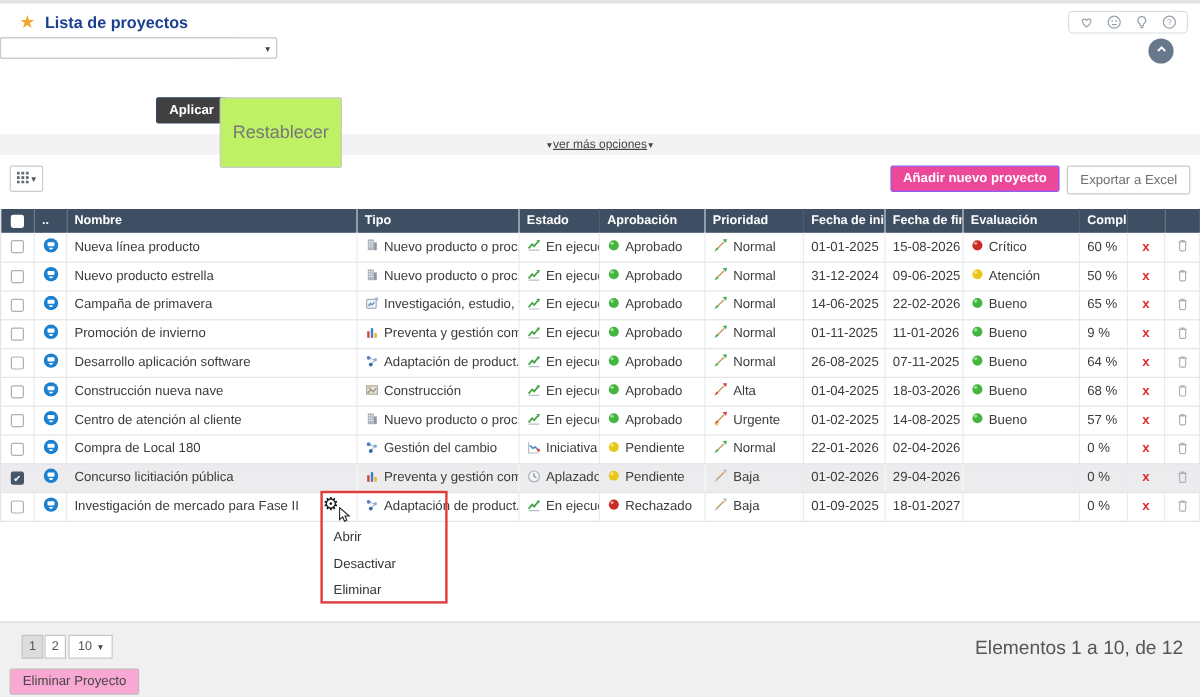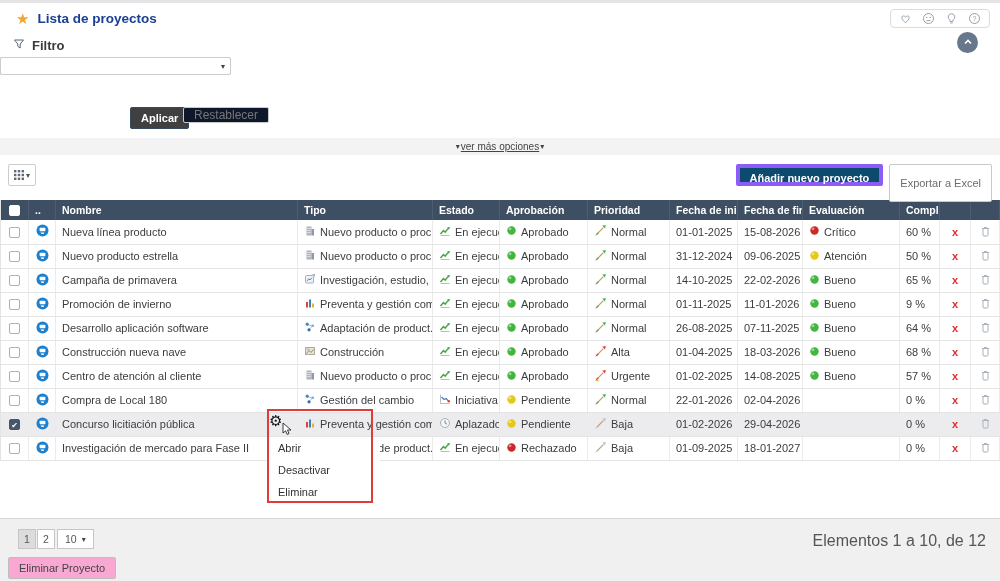--- a/index.html
+++ b/index.html
@@ -25,34 +25,34 @@
   .f-ctl{position:absolute;height:18px;border:1px solid #ccc;border-radius:2px;background:#fff;font-size:11px}
   .f-ctl.sel{display:flex;align-items:center;justify-content:flex-end;padding-right:5px;color:#8a8a8a}
   input.f-ctl{padding:0 4px;font-family:"Liberation Sans",sans-serif}
   .fl0{left:0;top:4}.fc0{left:130;top:2;width:196px}
   .fl1{left:0;top:27}.fc1{left:130;top:25;width:196px}
   .fl2{left:330;top:4}.fc2{left:460;top:2;width:196px}
   .fl3{left:330;top:27}.fc3{left:460;top:25;width:196px}
   .fl4{left:628;top:4}.fc4{left:760;top:2;width:231px}
   .fl5{left:628;top:27}.fc5{left:760;top:25;width:231px}
   .apply-btn{position:absolute;left:130px;top:50px;background:#404040;color:#fff;border:1px solid #35495f;font-size:11px;font-weight:bold;padding:4px 10px;border-radius:2px}
-  .reset-btn{position:absolute;left:183px;top:50px;background:#0f172a;color:#777;border:1px solid #c9c9c9;font-size:12px;padding:0 10px;border-radius:2px}
+  .reset-btn{position:absolute;left:183px;top:50px;background:#bef264;color:#777;border:1px solid #c9c9c9;font-size:15px;padding:20px 10px;border-radius:2px}
 
   
   .more-strip{margin-top:3px;height:17px;background:#f3f3f4;display:flex;align-items:center;justify-content:center;font-size:10px;color:#555;gap:1px}
   .more-link{text-decoration:underline;color:#444;cursor:pointer}
   .tiny-caret{font-size:8px;color:#444}
 
   
   .toolbar{height:40px;padding:9px 8px 0;display:flex;align-items:flex-start}
   .grid-btn{width:28px;height:22px;border:1px solid #ccc;border-radius:2px;background:#fff;display:flex;align-items:center;justify-content:center;gap:2px}
   .grid-btn .tiny-caret{font-size:8px;color:#555}
   .toolbar-right{margin-left:auto;display:flex;gap:6px}
-  .btn-dark{background:#0c4a6e;color:#fff;border:4px solid #8b5cf6;font-size:11px;font-weight:bold;padding:4px 10px;border-radius:2px;height:22px}
-  .btn-light{background:#fff;color:#6d6d6d;border:1px solid #c9c9c9;font-size:11px;padding:4px 10px;border-radius:2px;height:38px}
+  .btn-dark{background:#ec4899;color:#fff;border:1px solid #8b5cf6;font-size:11px;font-weight:bold;padding:4px 10px;border-radius:2px;height:22px}
+  .btn-light{background:#fff;color:#6d6d6d;border:1px solid #c9c9c9;font-size:11px;padding:4px 10px;border-radius:2px;height:24px}
 
   
   table{width:100%;border-collapse:collapse;table-layout:fixed;font-size:11px;margin-top:5px}
   thead th{background:#3e4f63;color:#fff;font-weight:bold;text-align:left;height:20px;padding:0 6px;font-size:10.5px;border-right:1px solid #4c5d71;white-space:nowrap;overflow:hidden}
   tbody td{height:24px;border-bottom:1px solid #e4e4e4;border-right:1px solid #ebebeb;padding:0 6px;white-space:nowrap;overflow:hidden;color:#3c3c3c}
   tbody td:first-child,thead th:first-child{border-left:1px solid #e4e4e4}
   tr.sel td{background:#ececef}
   td.center,th.center{text-align:center;padding:0 2px}
   .cb{display:inline-block;width:11px;height:11px;border:1px solid #a9b0b7;border-radius:2px;background:#fff;font-size:8px;line-height:11px;text-align:center;color:#fff;vertical-align:middle}
   .cb.on{background:#46566b;border-color:#46566b}
@@ -107,26 +107,20 @@
         </span>
         <span>
           <svg width="13" height="13" viewBox="0 0 13 13">
             <circle cx="6.5" cy="6.5" r="5" fill="none" stroke="#97a1ab"></circle>
             <text x="6.5" y="8.9" font-size="7" text-anchor="middle" fill="#97a1ab" font-family="Liberation Sans">?</text>
           </svg>
         </span>
       </div>
   </div>
 
-  <div class="filterbar">
-    <span><svg width="12" height="12" viewBox="0 0 12 12">
-          <path d="M1.5 2 h9 L7.2 6 v4 L4.8 8.3 V6 Z" fill="none" stroke="#5b6670" stroke-width="1"></path>
-        </svg></span>
-    <span class="filter-title">Filtro</span>
-  </div>
   <div class="collapse-btn">
     <span><svg width="12" height="12" viewBox="0 0 12 12">
           <polyline points="3,7.5 6,4.5 9,7.5" fill="none" stroke="#fff" stroke-width="1.7"></polyline>
         </svg></span>
   </div>
 
   <div class="filter-area">
     <button class="apply-btn">Aplicar</button>
     <button class="reset-btn">Restablecer</button>
   <span class="f-label fl0">Nombre</span>
@@ -333,21 +327,21 @@
                 </svg></span>En ejecución</span></td>
           <td><span class="icw"><span><svg width="11" height="11" viewBox="0 0 11 11">
                   <circle cx="5.5" cy="5.5" r="4.2" fill="#43b63f"></circle>
                   <circle cx="4" cy="3.8" r="1.4" fill="rgba(255,255,255,.5)"></circle>
                 </svg></span>Aprobado</span></td>
           <td><span class="icw"><span><svg width="13" height="13" viewBox="0 0 13 13">
                   <line x1="3.2" y1="9.8" x2="9.3" y2="3.7" stroke="#c59a62" stroke-width="1.2"></line>
                   <polygon points="8.2,1.6 11.8,1.2 11,4.6" fill="#3fae49"></polygon>
                   <polygon points="1.2,11.8 3.2,8.4 4.8,9.8" fill="#3fae49"></polygon>
                 </svg></span>Normal</span></td>
-          <td>14-10-2025</td>
+          <td>14-06-2025</td>
           <td>22-02-2026</td>
           <td><span class="icw"><span><svg width="11" height="11" viewBox="0 0 11 11">
                   <circle cx="5.5" cy="5.5" r="4.2" fill="#43b63f"></circle>
                   <circle cx="4" cy="3.8" r="1.4" fill="rgba(255,255,255,.5)"></circle>
                 </svg></span>Bueno</span></td>
           <td>65 %</td>
           <td class="center"><span class="xmark">x</span></td>
           <td class="center"><span><svg width="11" height="12" viewBox="0 0 11 12">
                 <path d="M2 3.5 h7 M3 3.5 V10 a1 1 0 0 0 1 1 h3 a1 1 0 0 0 1 -1 V3.5 M4.2 3.5 V2.5 h2.6 v1" fill="none" stroke="#aab2ba"></path>
               </svg></span></td>

